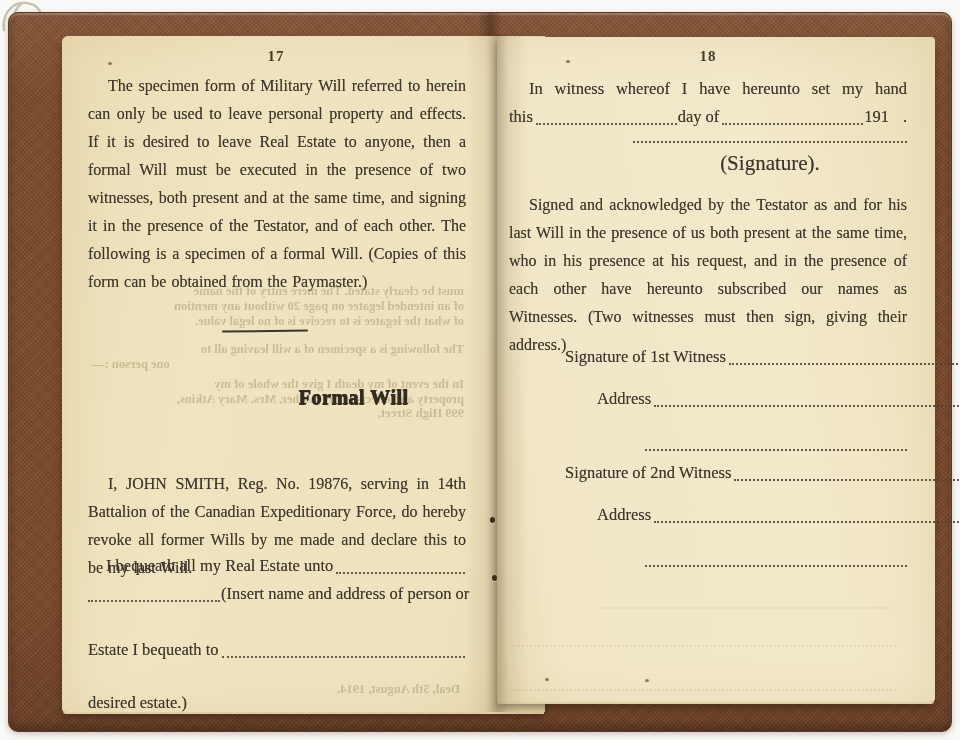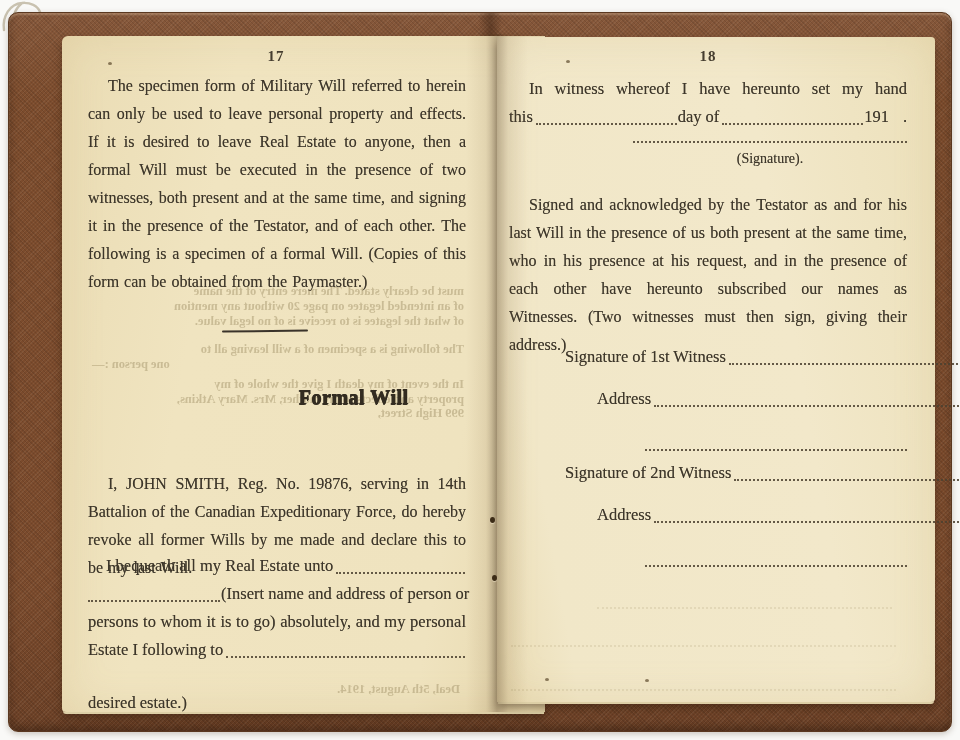--- a/index.html
+++ b/index.html
@@ -66,21 +66,21 @@
     text-align:justify; text-align-last:justify; text-shadow:0 0 0.5px rgba(61,54,42,0.55);
   }
   .plainline { position:absolute; font-size:16.5px; line-height:24px; text-shadow:0 0 0.5px rgba(61,54,42,0.55); }
   .divider { position:absolute; height:2px; background:#3a332a; transform:rotate(-0.8deg); border-radius:1px; }
   .heading {
     position:absolute; margin:2px; width:100%; text-align:center;
     font-size:20px; font-weight:700; letter-spacing:0.5px; color:#332c21;
     text-shadow:0.7px 0 0 currentColor, 0 0.5px 0 currentColor;
   }
   .dotline { position:absolute; border-bottom:2px dotted #4c4130; opacity:.85; }
-  .sigcaption { position:absolute; font-size:14px; text-align:center; text-shadow:0 0 0.5px rgba(61,54,42,0.55); }
+  .sigcaption { position:absolute; font-size:21px; text-align:center; text-shadow:0 0 0.5px rgba(61,54,42,0.55); }
   .ghost {
     position:absolute; font-size:12.5px; line-height:15px; white-space:nowrap;
     color:#96865c; opacity:0.42; transform:scaleX(-1); filter:blur(0.4px);
     font-weight:700; pointer-events:none;
   }
   .ghost-rule { position:absolute; border-bottom:2px dotted #9b8a5e; opacity:0.16; pointer-events:none; }
   .yeargap { display:inline-block; width:14px; }
 </style>
 </head>
 <body>
@@ -118,23 +118,22 @@
 
     <div class="row" style="left:26px; top:518px; width:378px;">
       <span style="display:inline-block;width:18px;"></span>
       <span>I bequeath all my Real Estate unto</span>
       <span class="leader"></span>
     </div>
     <div class="row" style="left:26px; top:546px; width:378px;">
       <span class="leader fixed"></span>
       <span>(Insert name and address of person or</span>
     </div>
-    <div class="stretchline" style="left:26px; top:574px; width:378px;">persons to whom it is to go) absolutely, and my personal</div>
     <div class="row" style="left:26px; top:602px; width:378px;">
-      <span>Estate I following to</span>
+      <span>Estate I bequeath to</span>
       <span class="leader"></span>
     </div>
     <div class="plainline" style="left:26px; top:655px;">desired estate.)</div>
   </div>
 
   <div class="page right">
 
     <div class="pagenum" style="left:12px; top:11px; width:398px;">18</div>
 
     <div class="stretchline" style="left:12px; top:40px; width:398px; text-indent:20px;">In witness whereof I have hereunto set my hand</div>

